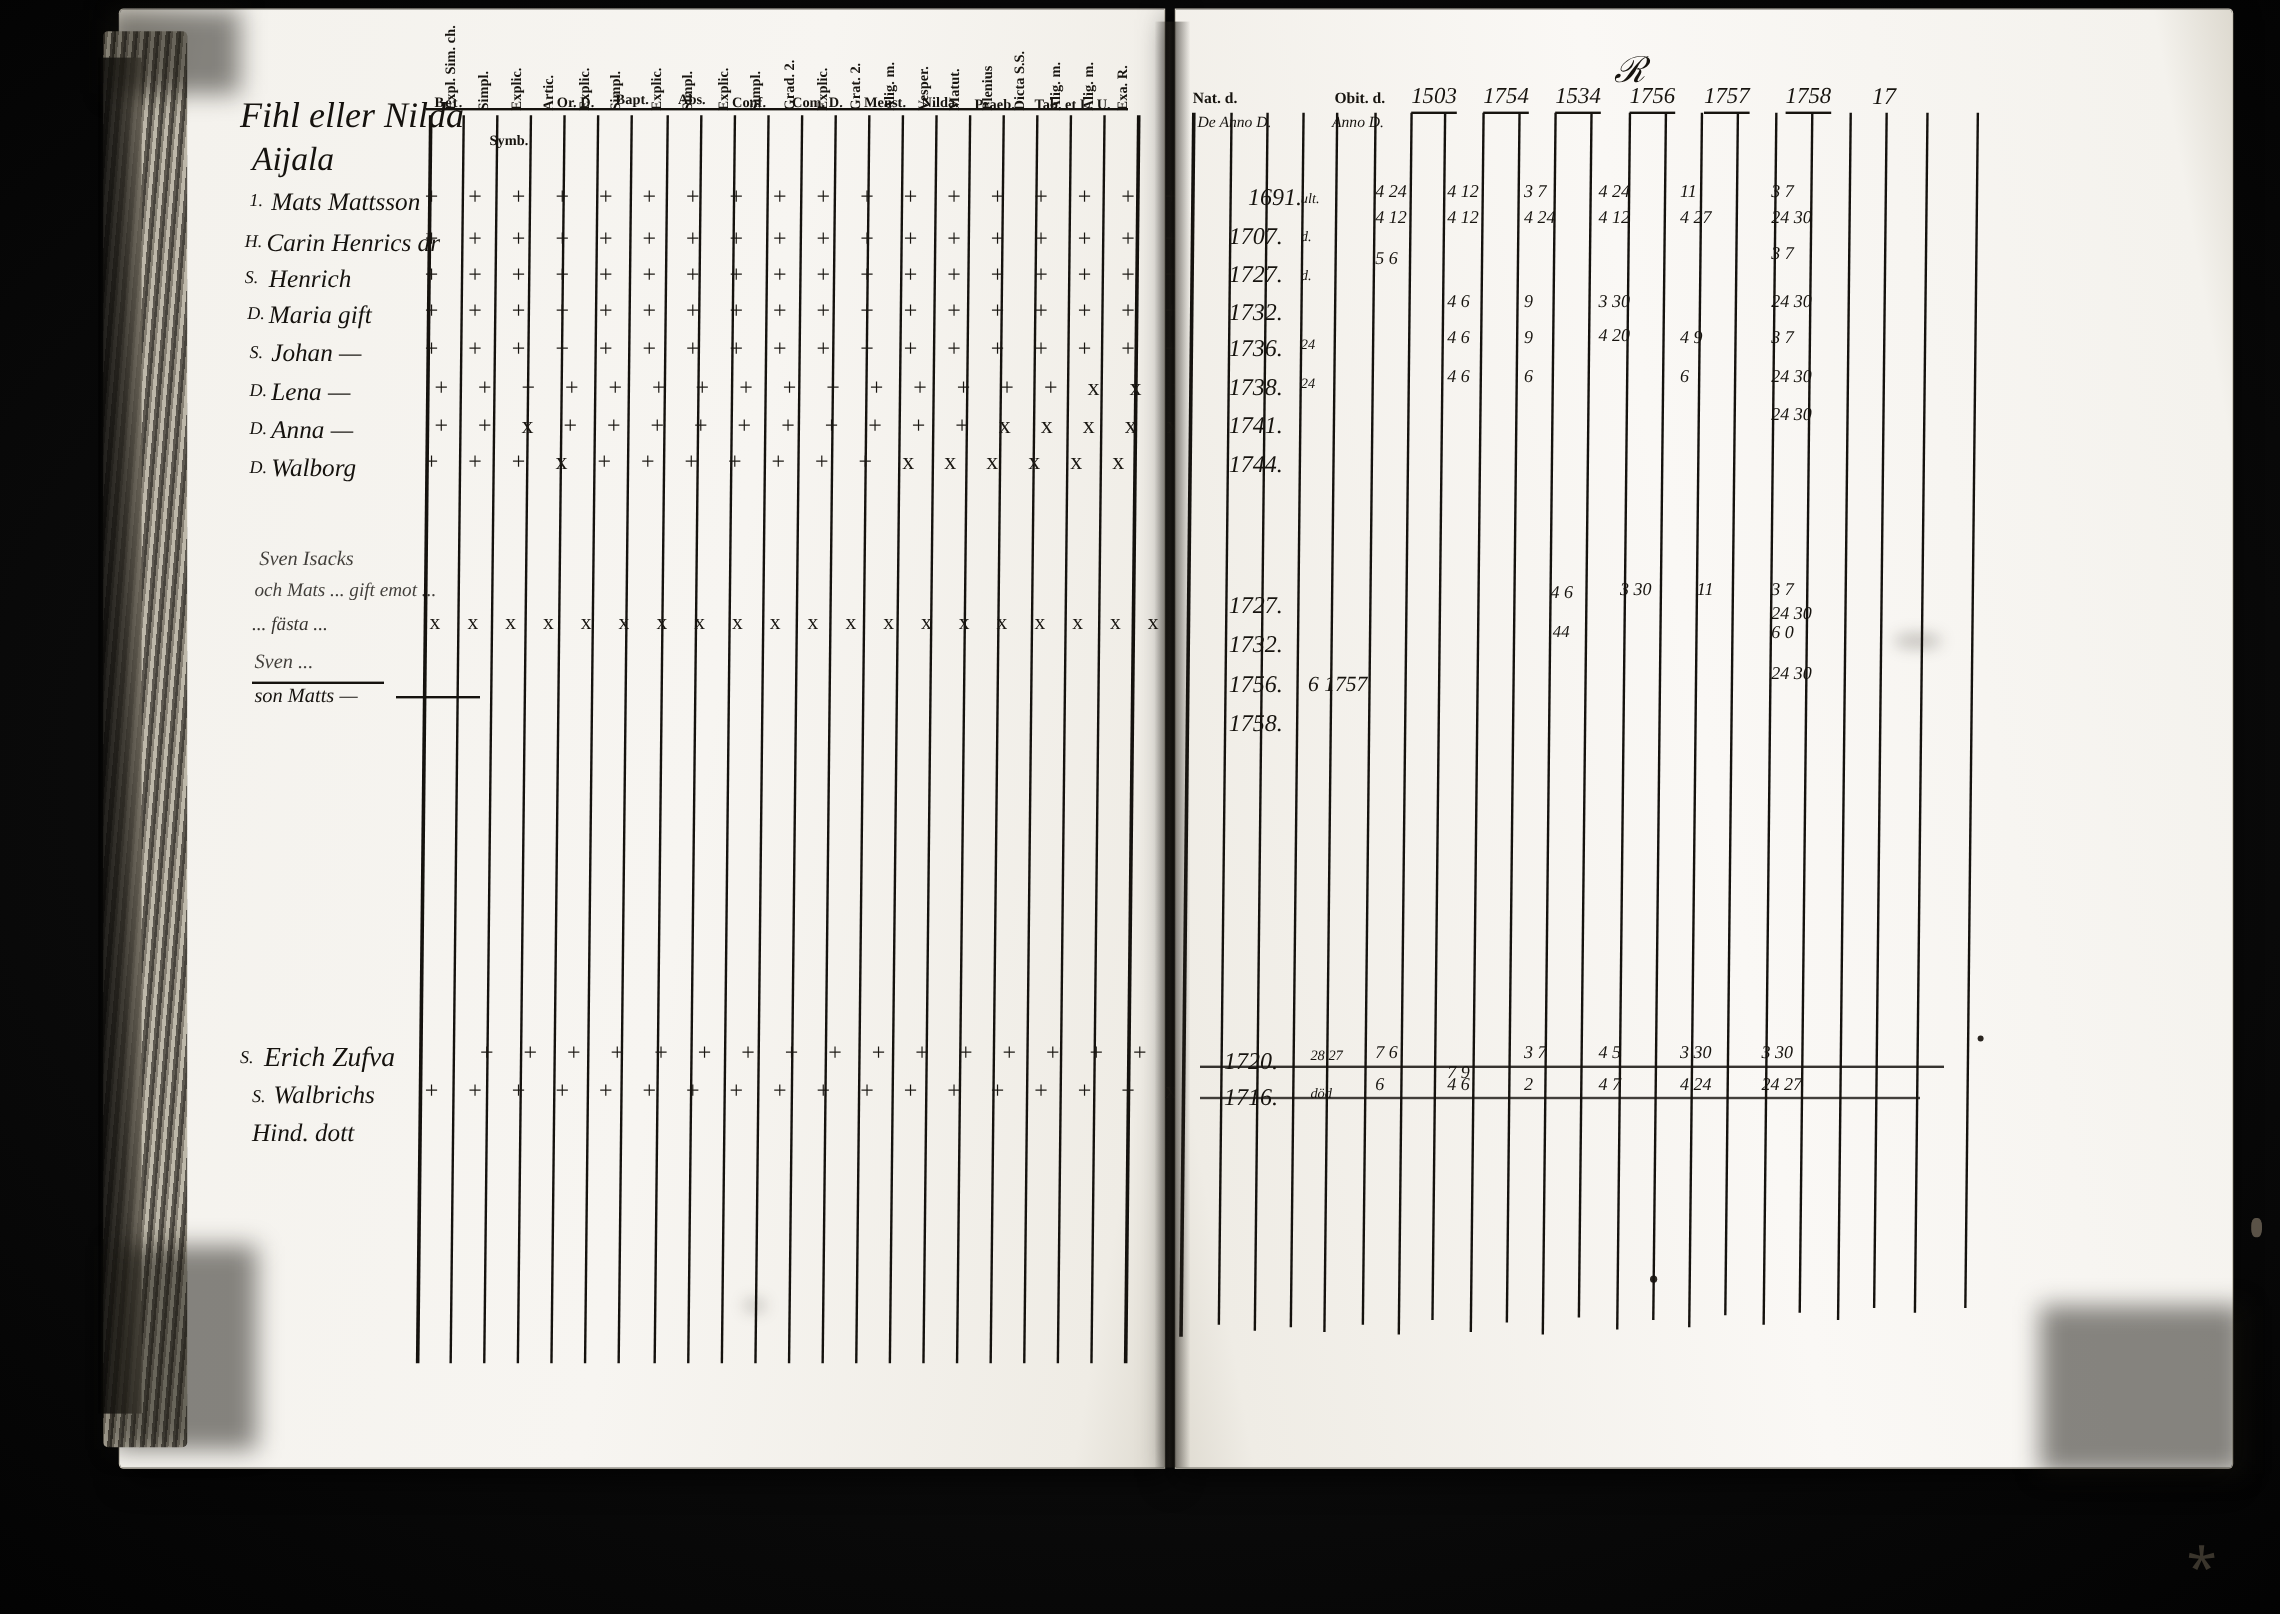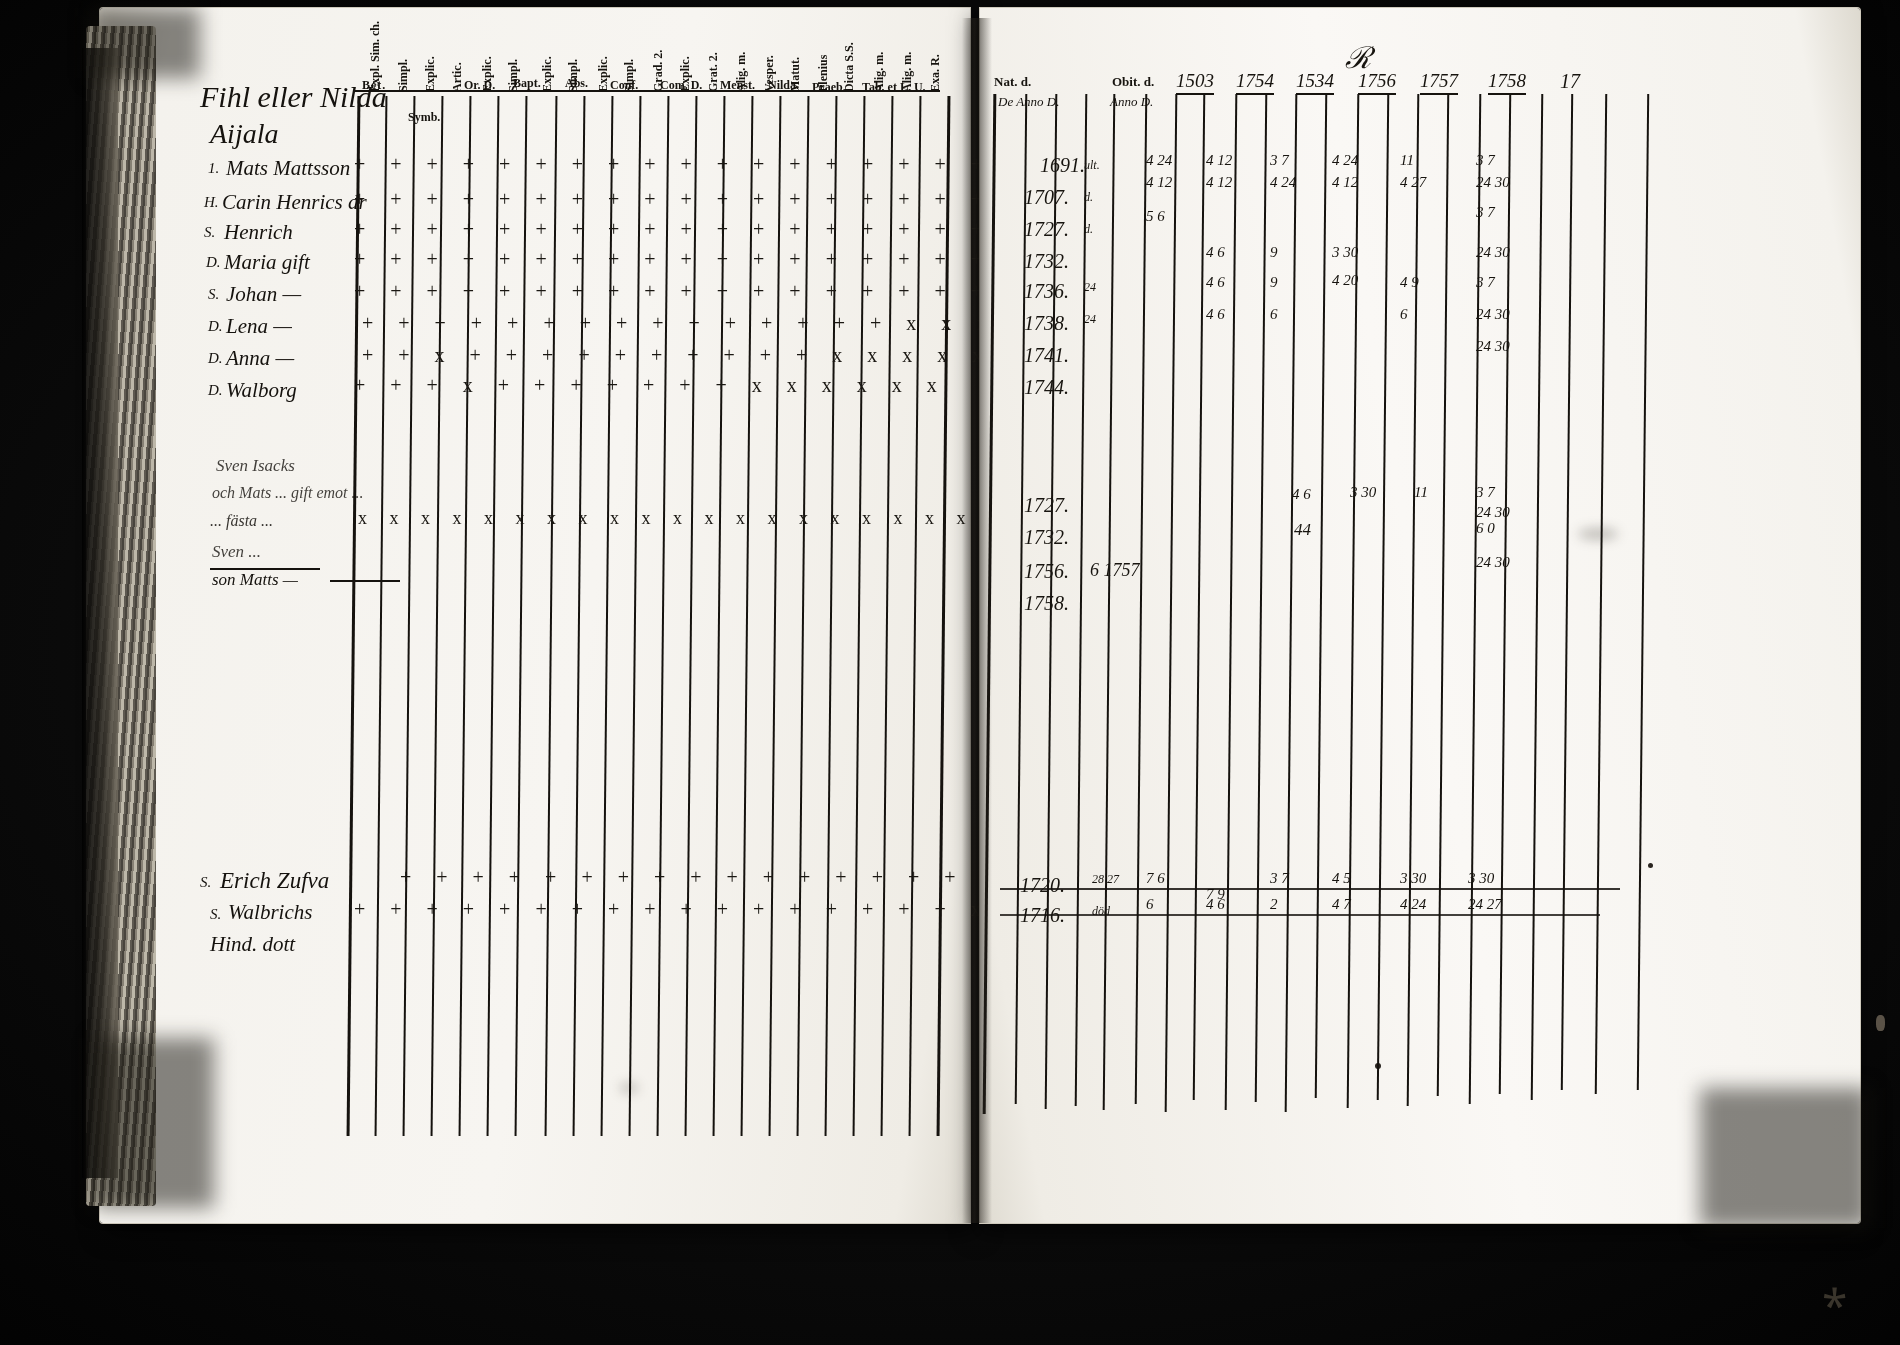--- a/index.html
+++ b/index.html
@@ -277,21 +277,21 @@
       <div class="num" style="left:44px;top:368px;">1744.</div>
 
       <div class="num" style="left:44px;top:486px;">1727.</div>
       <div class="smallnum" style="left:312px;top:478px;font-size:15px;">4 6</div>
       <div class="smallnum" style="left:370px;top:476px;font-size:15px;">3 30</div>
       <div class="smallnum" style="left:434px;top:476px;font-size:15px;">11</div>
       <div class="smallnum" style="left:496px;top:476px;font-size:15px;">3 7</div>
       <div class="smallnum" style="left:496px;top:496px;font-size:15px;">24 30</div>
 
       <div class="num" style="left:44px;top:518px;">1732.</div>
-      <div class="smallnum" style="left:314px;top:512px;font-size:17px;text-align:right;">44</div>
+      <div class="smallnum" style="left:314px;top:512px;font-size:14px;text-align:right;">44</div>
       <div class="smallnum" style="left:496px;top:512px;font-size:15px;">6 0</div>
 
       <div class="num" style="left:44px;top:552px;">1756.</div>
       <div class="num" style="left:110px;top:552px;font-size:18px;">6 1757</div>
       <div class="smallnum" style="left:496px;top:546px;font-size:15px;">24 30</div>
 
       <div class="num" style="left:44px;top:584px;">1758.</div>
 
       <div class="num" style="left:40px;top:866px;">1720.</div>
       <div class="smallnum" style="left:112px;top:864px;">28 27</div>

